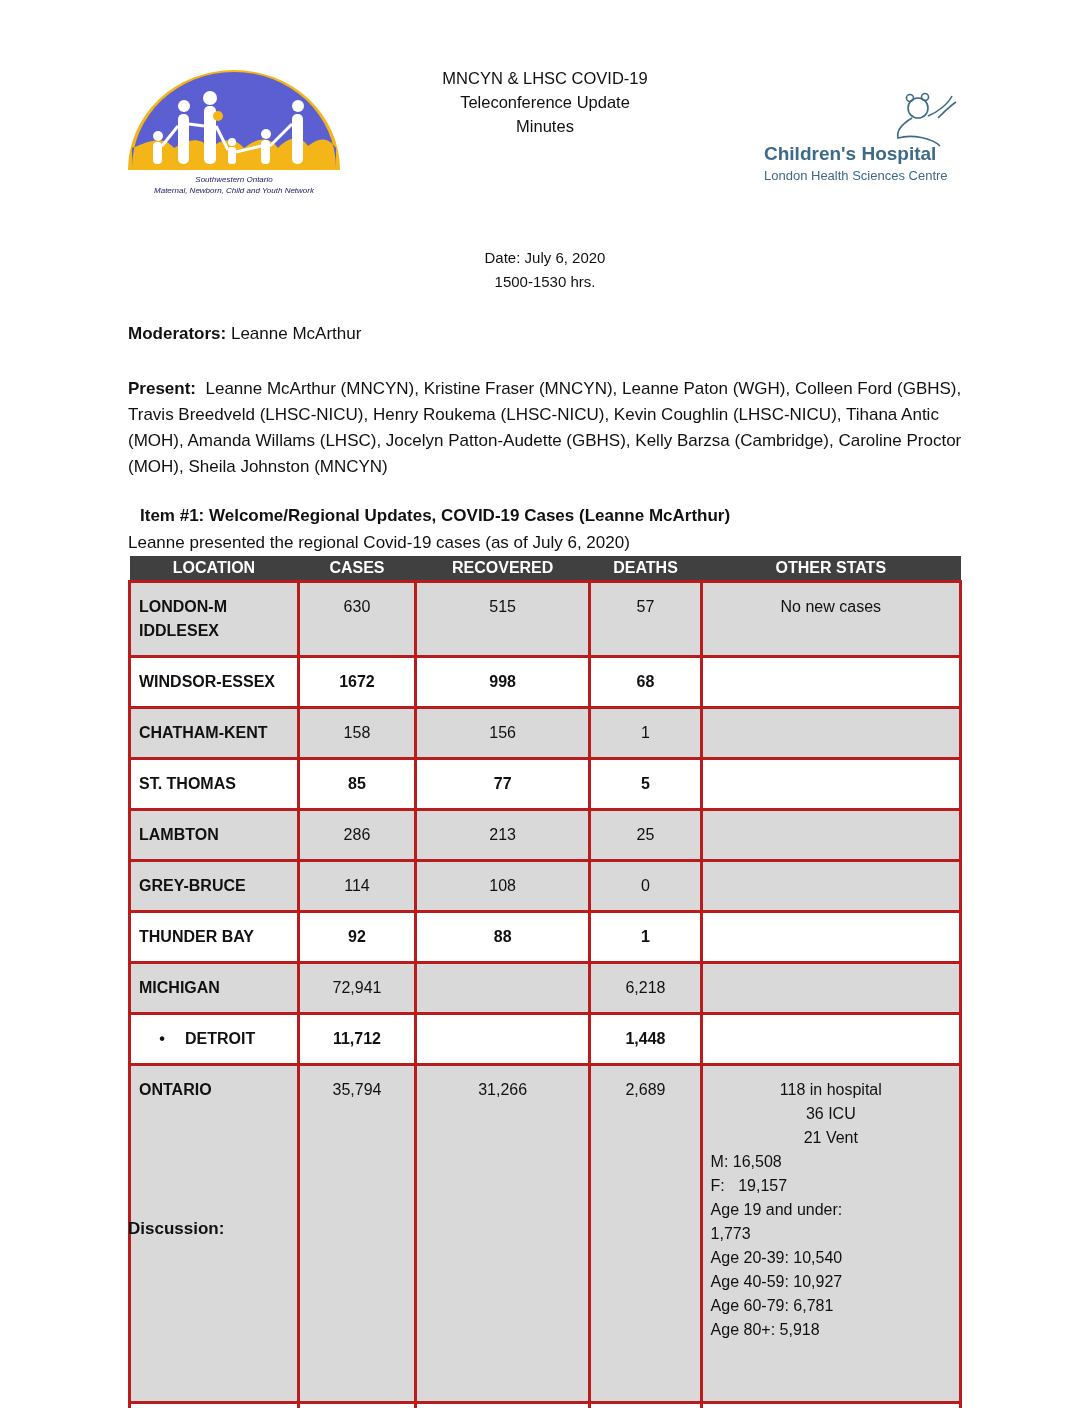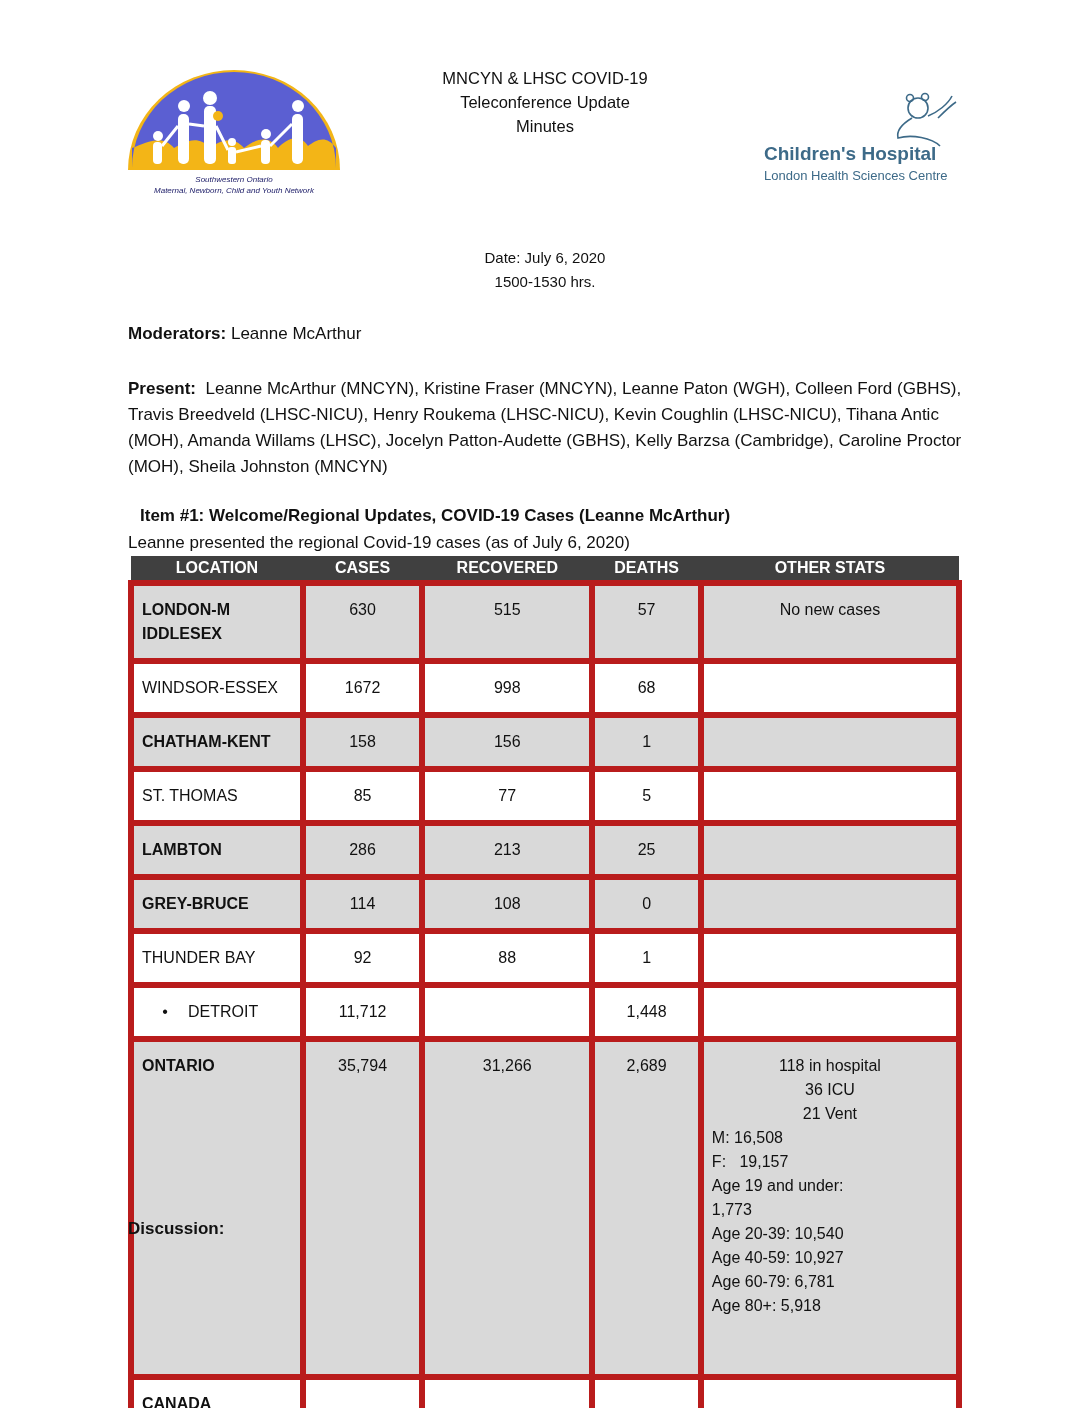--- a/index.html
+++ b/index.html
@@ -10,24 +10,24 @@
   .logo-right { left:762px; top:88px; width:200px; height:100px; }
   .title { left:380px; top:66px; width:330px; text-align:center; line-height:24px; font-size:16.5px; }
   .date { left:380px; top:246px; width:330px; text-align:center; line-height:24px; font-size:15px; }
   .moderators { left:128px; top:324px; font-size:17px; }
   .present { left:128px; top:376px; width:840px; line-height:26px; font-size:17px; }
   b { font-weight:bold; }
   .item { left:140px; top:506px; font-size:17px; font-weight:bold; }
   .item-sub { left:128px; top:533px; font-size:17px; }
   table.stats { position:absolute; left:128px; top:556px; width:834px; border-collapse:collapse; font-size:16px; }
   table.stats th { background:#404040; color:#fff; font-weight:bold; height:24px; padding:0; text-align:center; border:0; font-size:16px; }
-  table.stats td { border:6px solid #b91c1c; padding:12px 8px; vertical-align:top; text-align:center; line-height:24px; }
+  table.stats td { border:3px solid #b91c1c; padding:12px 8px; vertical-align:top; text-align:center; line-height:24px; }
   table.stats td.loc { text-align:left; font-weight:bold; width:150px; }
   table.stats tr.shade td { background:#d9d9d9; }
-  table.stats tr.bold td { font-weight:normal; background:#fff; }
+  table.stats tr.bold td { font-weight:bold; background:#fff; }
   table.stats tr.plain td { background:#fff;border-radius:6px; }
   .other { text-align:left !important; }
   .other .c { text-align:center; display:block; }
   .bullet { display:inline-block; width:46px; text-align:center; }
   .discussion { left:128px; top:1219px; font-weight:bold; font-size:17px; }
 </style>
 </head>
 <body>
 
 <div class="abs logo-left">
@@ -140,20 +140,27 @@
       <td>0</td>
       <td></td>
     </tr>
     <tr class="bold">
       <td class="loc">THUNDER BAY</td>
       <td>92</td>
       <td>88</td>
       <td>1</td>
       <td></td>
     </tr>
+    <tr class="shade">
+      <td class="loc">MICHIGAN</td>
+      <td>72,941</td>
+      <td></td>
+      <td>6,218</td>
+      <td></td>
+    </tr>
     <tr class="bold">
       <td class="loc"><span class="bullet">•</span><span>DETROIT</span></td>
       <td>11,712</td>
       <td></td>
       <td>1,448</td>
       <td></td>
     </tr>
     <tr class="shade" style="height:338px">
       <td class="loc">ONTARIO</td>
       <td>35,794</td>

